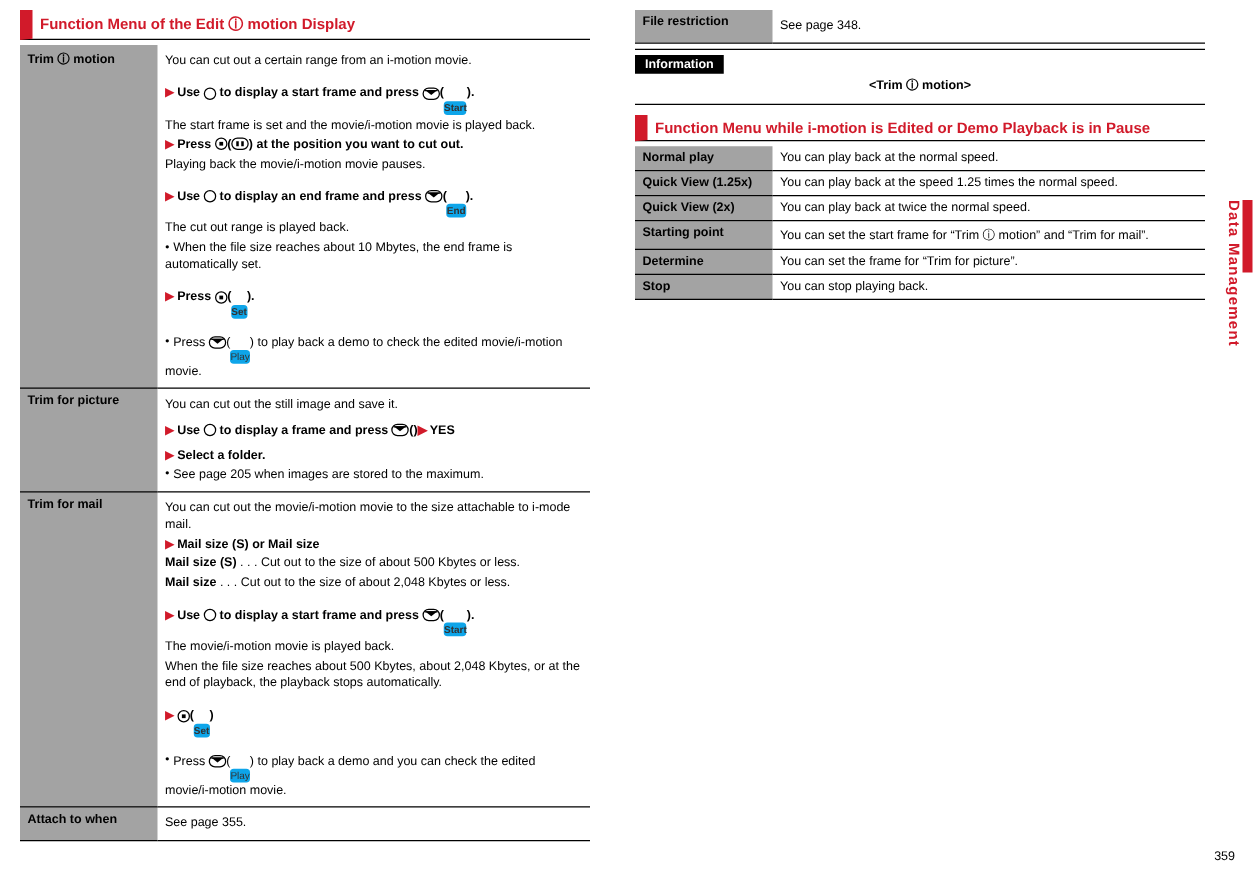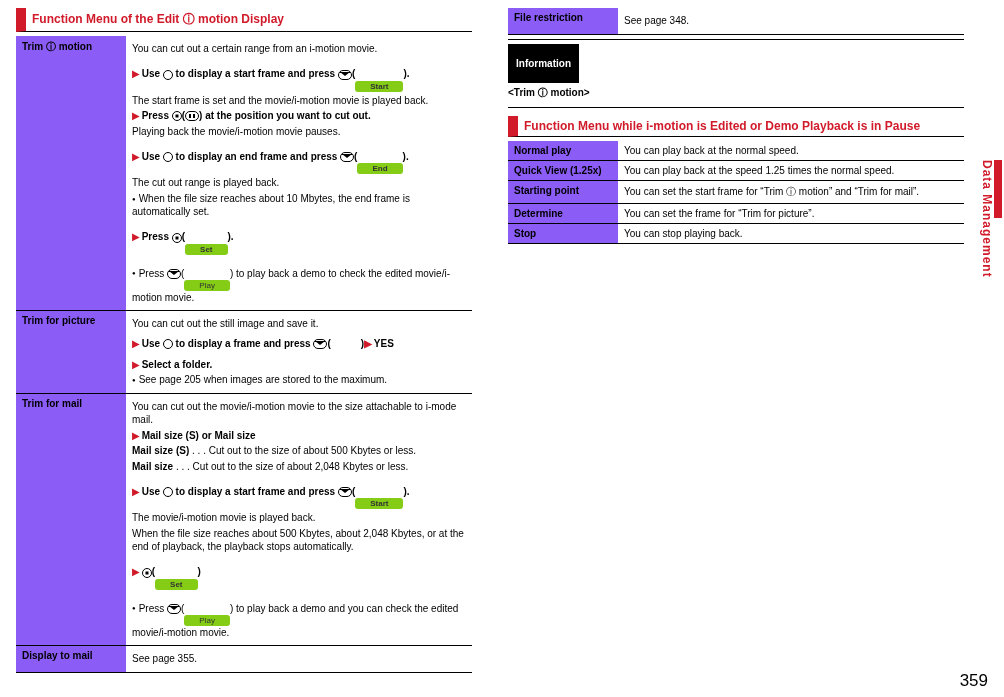--- a/index.html
+++ b/index.html
@@ -37,33 +37,33 @@
   table.fn td, table.fn th {
     border-top: 1px solid #000;
     border-bottom: 1px solid #000;
     padding: 4px 6px;
     vertical-align: top;
     font-size: 10px;
     text-align: left;
     font-weight: normal;
   }
   table.fn th {
-    background: #8b5cf6;
+    background: #a3a3a3;
     font-weight: bold;
     white-space: nowrap;
     width: 110px;
   }
   table.fn tr:first-child td, table.fn tr:first-child th { border-top: none; }
   .bold { font-weight: bold; }
   .tri { color: #d11a2a; margin-right: 2px; }
   .pill {
     display: inline-block;
-    background: #84cc16;
+    background: #0ea5e9;
     border-radius: 3px;
-    padding: 0 15px;
+    padding: 0 0;
     font-size: 8px;
     vertical-align: middle;
     line-height: 11px;
     color: #333;
     margin-top: 23px;
   }
   .btn {
     display: inline-block;
     border: 1px solid #000;
     border-radius: 6px;
@@ -102,21 +102,21 @@
     border-right:5px solid transparent;
     border-top:4px solid #000;
   }
   .line { margin: 2px 0; line-height: 1.35; }
   .dotlead::after { content: " . . . "; }
   .info-tag {
     display: inline-block;
     background: #000;
     color: #fff;
     font-weight: bold;
-    padding: 14px 8px;
+    padding: 2px 8px;
     font-size: 10px;
   }
   .info-box {
     border-top: 1px solid #000;
     border-bottom: 1px solid #000;
     padding: 4px 0 6px;
     margin-bottom: 8px;
   }
   .side-tab {
     position: absolute;
@@ -132,21 +132,21 @@
     content: "";
     display: block;
     width: 8px; height: 58px;
     background: #d11a2a;
     margin-bottom: 6px;
   }
   .page-num {
     position: absolute;
     right: 16px;
     bottom: 6px;
-    font-size: 17px;
+    font-size: 10px;
   }
   .bul::before { content:"●"; font-size:6px; margin-right:3px; vertical-align:middle;}
 </style>
 </head>
 <body>
 
 <div class="cols">
   <div class="col">
     <div class="heading">Function Menu of the Edit ⓘ motion Display</div>
     <table class="fn">
@@ -183,21 +183,21 @@
               <div class="line"><span class="bold">Mail size (S)</span><span class="dotlead"></span>Cut out to the size of about 500 Kbytes or less.</div>
               <div class="line"><span class="bold">Mail size</span><span class="dotlead"></span>Cut out to the size of about 2,048 Kbytes or less.</div>
               <div class="line"><span class="tri">▶</span><span class="bold">Use <span class="btn round"></span> to display a start frame and press <span class="btn env"></span>(<span class="pill">Start</span>).</span></div>
               <div class="line">The movie/i-motion movie is played back.</div>
               <div class="line">When the file size reaches about 500 Kbytes, about 2,048 Kbytes, or at the end of playback, the playback stops automatically.</div>
               <div class="line"><span class="tri">▶</span><span class="bold"><span class="btn round dot"></span>(<span class="pill">Set</span>)</span></div>
               <div class="line"><span style="font-size:6px;vertical-align:middle;margin-right:3px;">●</span>Press <span class="btn env"></span>(<span class="pill">Play</span>) to play back a demo and you can check the edited movie/i-motion movie.</div>
             </td>
           </tr>
           <tr>
-            <th>Display to mail</th>
+            <th>Attach to when</th>
             <td>
               <div class="line">See page 355.</div>
             </td>
           </tr>
         </tbody>
     </table>
   </div>
 
   <div class="col">
     <table class="fn">
@@ -206,33 +206,37 @@
             <th>File restriction</th>
             <td>
               <div class="line">See page 348.</div>
             </td>
           </tr>
         </tbody>
     </table>
 
     <div class="info-box" style="margin-top:4px;">
       <span class="info-tag">Information</span>
-      <div class="line bold" style="margin-top:3px;">&lt;Trim ⓘ motion&gt;</div>
+      <div class="line bold" style="margin-top:3px;text-align:center;">&lt;Trim ⓘ motion&gt;</div>
     </div>
 
     <div class="heading">Function Menu while i-motion is Edited or Demo Playback is in Pause</div>
     <table class="fn">
       <tbody id="right-rows">
           <tr>
             <th>Normal play</th>
             <td>You can play back at the normal speed.</td>
           </tr>
           <tr>
             <th>Quick View (1.25x)</th>
             <td>You can play back at the speed 1.25 times the normal speed.</td>
+          </tr>
+          <tr>
+            <th>Quick View (2x)</th>
+            <td>You can play back at twice the normal speed.</td>
           </tr>
           <tr>
             <th>Starting point</th>
             <td>You can set the start frame for “Trim ⓘ motion” and “Trim for mail”.</td>
           </tr>
           <tr>
             <th>Determine</th>
             <td>You can set the frame for “Trim for picture”.</td>
           </tr>
           <tr>

